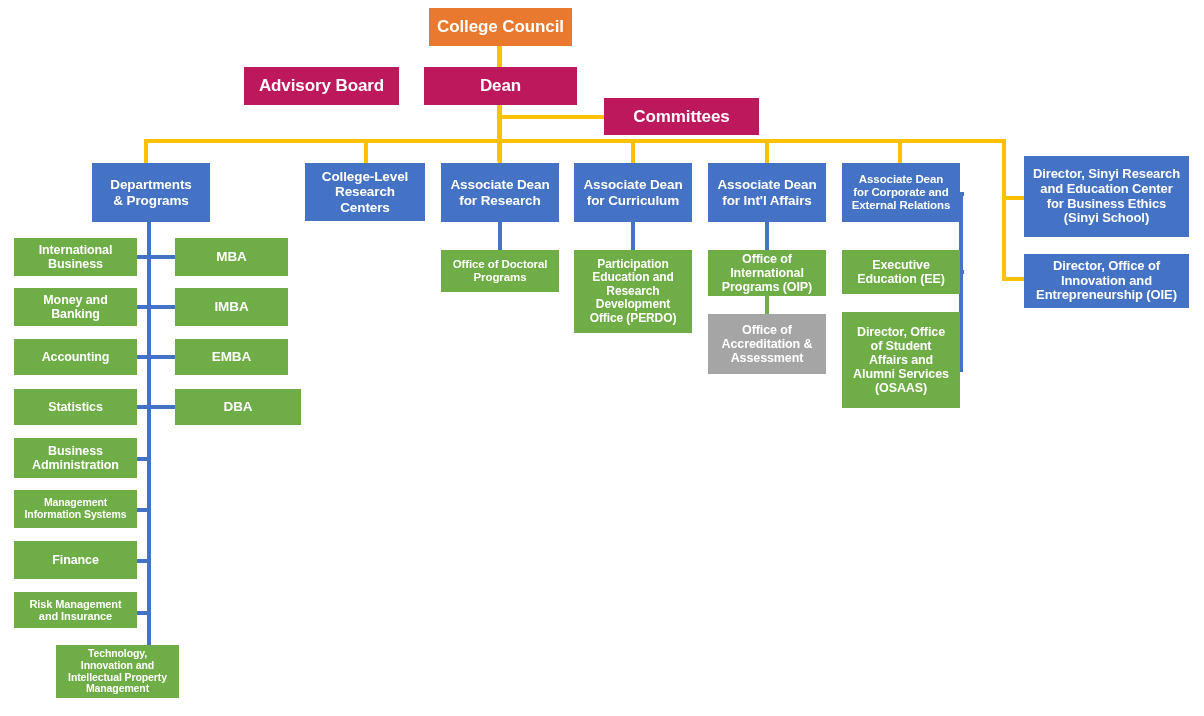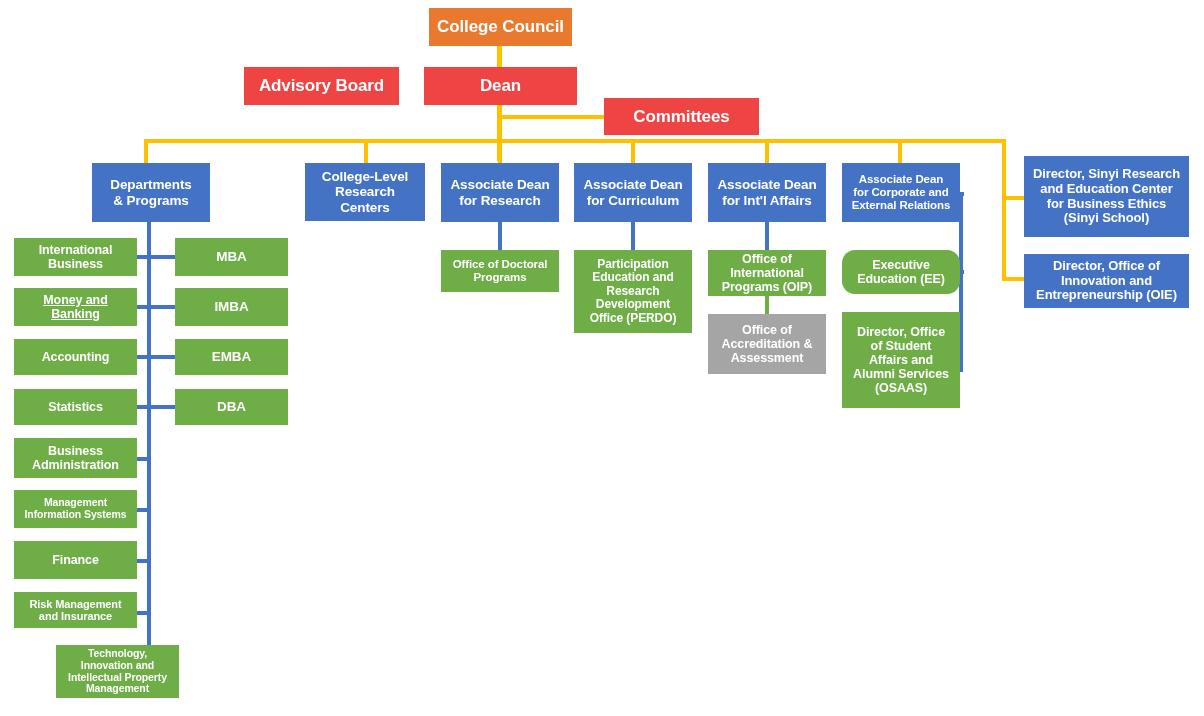--- a/index.html
+++ b/index.html
@@ -25,21 +25,21 @@
     justify-content: center;
     text-align: center;
     color: #ffffff;
     font-weight: bold;
     line-height: 1.12;
     padding: 1px 3px;
     white-space: pre-line;
     letter-spacing: -0.1px;
   }
   .c-orange { background: #E8792E; }
-  .c-yellow { background: #ef4444; }
+  .c-yellow { background: #be185d; }
   .c-blue   { background: #4472C4; }
   .c-green  { background: #6FAD46; }
   .c-gray   { background: #A5A5A5; }
 
   .line {
     position: absolute;
     box-sizing: border-box;
   }
   .l-yellow { background: #FFC000; }
   .l-blue   { background: #4472C4; }
@@ -153,45 +153,45 @@
 Office (PERDO)</div>
 
   <div class="node c-green" style="left:708px; top:250px; width:118px; height:46px; font-size:12.5px;">Office of
 International
 Programs (OIP)</div>
 
   <div class="node c-gray" style="left:708px; top:314px; width:118px; height:60px; font-size:12.5px;">Office  of
 Accreditation &amp;
 Assessment</div>
 
-  <div class="node c-green" style="left:842px; top:250px; width:118px; height:44px; font-size:12.5px;border-radius:13px;">Executive
+  <div class="node c-green" style="left:842px; top:250px; width:118px; height:44px; font-size:12.5px;">Executive
 Education (EE)</div>
 
   <div class="node c-green" style="left:842px; top:312px; width:118px; height:96px; font-size:12.5px;">Director, Office
 of Student
 Affairs and
 Alumni Services
 (OSAAS)</div>
 
   <div class="node c-green" style="left:14px; top:238px; width:123px; height:38px; font-size:12.5px;">International
 Business</div>
-  <div class="node c-green" style="left:14px; top:288px; width:123px; height:38px; font-size:12.5px;text-decoration:underline;">Money and
+  <div class="node c-green" style="left:14px; top:288px; width:123px; height:38px; font-size:12.5px;">Money and
 Banking</div>
   <div class="node c-green" style="left:14px; top:339px; width:123px; height:36px; font-size:12.5px;text-align:right;">Accounting</div>
   <div class="node c-green" style="left:14px; top:389px; width:123px; height:36px; font-size:12.5px;">Statistics</div>
   <div class="node c-green" style="left:14px; top:438px; width:123px; height:40px; font-size:12.5px;">Business
 Administration</div>
   <div class="node c-green" style="left:14px; top:490px; width:123px; height:38px; font-size:10.5px;">Management
 Information Systems</div>
   <div class="node c-green" style="left:14px; top:541px; width:123px; height:38px; font-size:12.5px;">Finance</div>
   <div class="node c-green" style="left:14px; top:592px; width:123px; height:36px; font-size:11px;">Risk Management
 and Insurance</div>
   <div class="node c-green" style="left:14px; top:645px; width:123px; height:53px; font-size:10.5px;margin-left:42px;">Technology,
 Innovation and
 Intellectual Property
 Management</div>
 
   <div class="node c-green" style="left:175px; top:238px; width:113px; height:38px; font-size:13.5px;">MBA</div>
   <div class="node c-green" style="left:175px; top:288px; width:113px; height:38px; font-size:13.5px;">IMBA</div>
   <div class="node c-green" style="left:175px; top:339px; width:113px; height:36px; font-size:13.5px;">EMBA</div>
-  <div class="node c-green" style="left:175px; top:389px; width:113px; height:36px; font-size:13.5px;">DBA</div>
+  <div class="node c-green" style="left:175px; top:389px; width:126px; height:36px; font-size:13.5px;">DBA</div>
 
 </div>
 
 </body></html>

